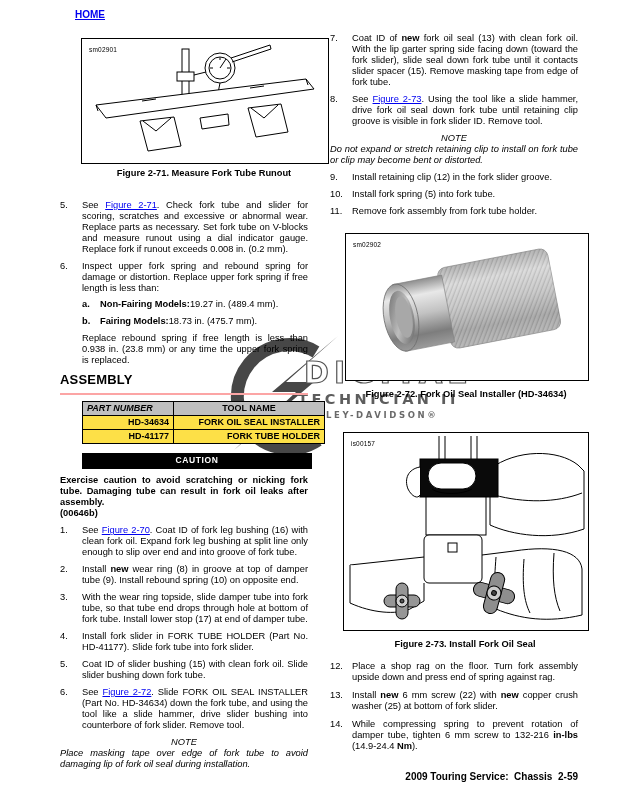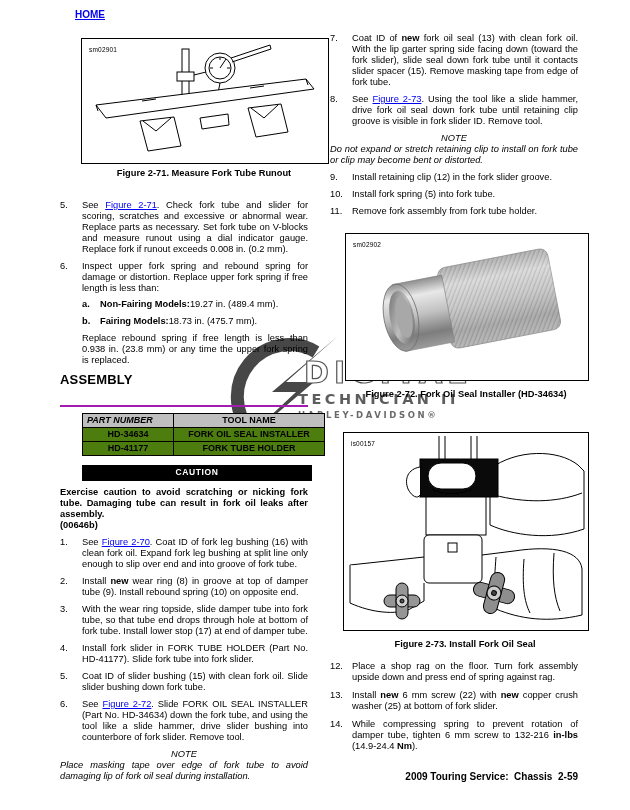--- a/index.html
+++ b/index.html
@@ -33,28 +33,28 @@
   .step .txt{flex:1;text-align:justify;}
   .substep{display:flex;margin-left:22px;margin-bottom:6px;}
   .substep .num{width:18px;flex:0 0 18px;font-weight:bold;}
   .substep .txt{flex:1;}
   .para{text-align:justify;margin-bottom:6px;}
 
   .seg-link{color:#0000f0;text-decoration:underline;cursor:pointer;}
   .seg-bold{font-weight:bold;}
 
   .h1{font-size:13px;font-weight:bold;letter-spacing:.2px;
-      border-bottom:2px solid #a21caf;padding-bottom:20px;margin:8px 0 0 0;width:248px;}
+      border-bottom:2px solid #fca5a5;padding-bottom:8px;margin:8px 0 0 0;width:248px;}
 
   table.tools{border-collapse:collapse;margin:6px 0 0 22px;width:243px;font-size:9px;}
   table.tools th,table.tools td{border:1px solid #000;padding:1px 4px;height:11px;}
   table.tools th{background:#bfbfbf;font-weight:bold;}
   table.tools th.c1{text-align:left;width:82px;font-style:italic;}
   table.tools th.c2{text-align:center;}
-  table.tools td{background:#4d7c0f;font-weight:bold;text-align:center;margin-top:44px;}
+  table.tools td{background:#fde047;font-weight:bold;text-align:right;margin-top:44px;}
 
   .caution-bar{margin:9px 0 0 22px;width:230px;background:#000;color:#fff;
       text-align:center;font-weight:bold;font-size:8.5px;letter-spacing:.6px;
       padding:2px 0 3px 0;}
   .caution-text{font-weight:bold;text-align:justify;margin-top:6px;}
   .caution-code{font-weight:bold;}
 
   .note-label{text-align:center;font-style:italic;margin-top:5px;}
   .note-text{font-style:italic;text-align:justify;margin-bottom:6px;}
 

